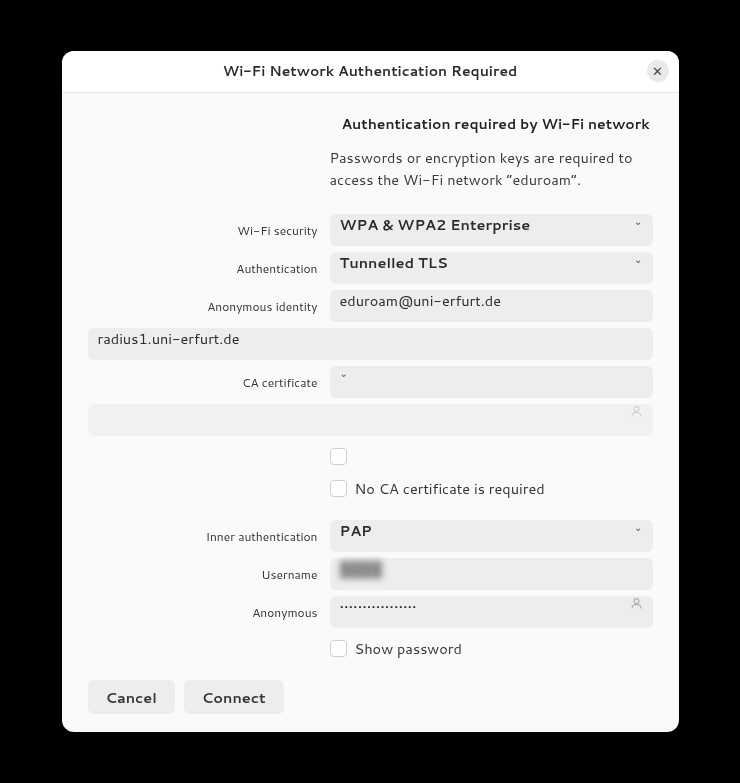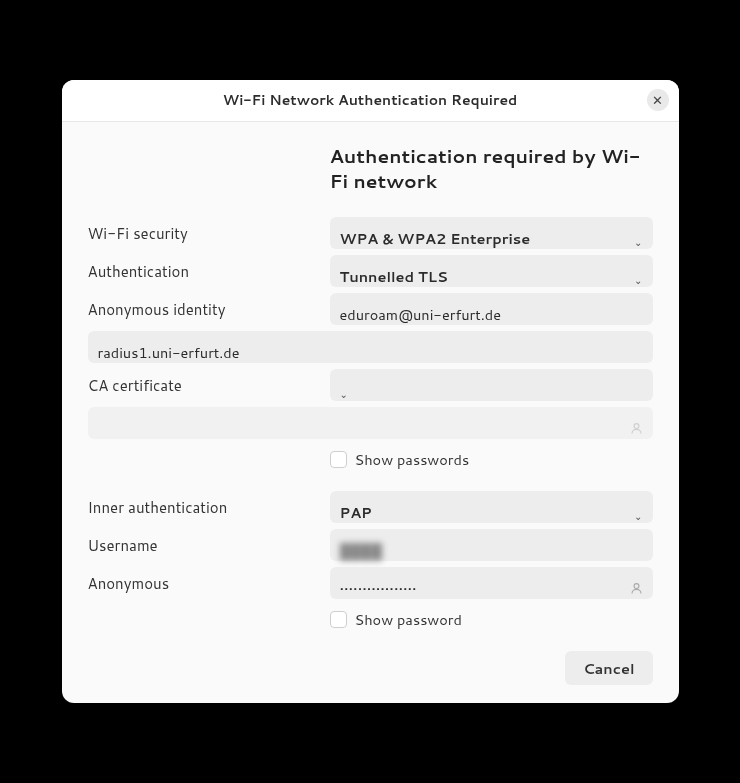--- a/index.html
+++ b/index.html
@@ -53,60 +53,61 @@
     cursor: pointer;
   }
   .content {
     padding: 22px 26px 18px 26px;
   }
   .header-block {
     margin-left: 242px;
     margin-bottom: 24px;
   }
   .heading {
-    font-size: 19px;
+    font-size: 14px;
     font-weight: 700;
     color: #222;
     line-height: 1.3;
-    margin: 0 0 14px 0;
+    margin: 0 0 14px 12px;
   }
   .subtext {
     font-size: 14.5px;
     color: #3a3a3a;
     line-height: 1.5;
   }
   .form-row {
     display: flex;
     align-items: center;
     margin-bottom: 6px;
     min-height: 32px;
   }
   .form-label {
     width: 242px;
+    text-align: right;
     padding-right: 12px;
-    font-size: 15px;
+    font-size: 12px;
     color: #333;
   }
   .form-label.disabled {
     color: #b4b4b4;
   }
   .form-field {
     flex: 1;
     display: flex;
   }
   .select, .text-input {
     flex: 1;
     height: 32px;
     border: none;
     border-radius: 6px;
     background: #ededed;
     font-size: 14.5px;
     padding: 0 10px;
     display: flex;
-    align-items: flex-end;
+    align-items: flex-start;
     position: relative;
     color: #2b2b2b;
   }
   .select {
     font-weight: 700;
     justify-content: space-between;
     cursor: pointer;
   }
   .select .chev {
     font-size: 10px;
@@ -147,21 +148,20 @@
     font-size: 14.5px;
     color: #333;
   }
   .blurred {
     filter: blur(3px);
     color: #888;
     letter-spacing: 0.5px;
   }
   .button-bar {
     display: flex;
-    justify-content: flex-end;
     gap: 9px;
     padding-top: 14px;
   }
   .btn {
     height: 34px;
     padding: 0 18px;
     border-radius: 6px;
     background: #ededed;
     font-size: 14.5px;
     font-weight: 700;
@@ -180,20 +180,21 @@
     <span class="title">Wi-Fi Network Authentication Required</span>
     <div class="close-btn">
       <span>✕</span>
     </div>
   </div>
 
   <div class="content">
 
     <div class="header-block">
       <div class="heading">Authentication required by Wi-Fi network</div>
+      <div class="subtext">Passwords or encryption keys are required to access the Wi-Fi network “eduroam”.</div>
     </div>
 
     <div class="form-row">
       <div class="form-label">Wi-Fi security</div>
       <div class="form-field">
         <div class="select">
           <span>WPA &amp; WPA2 Enterprise</span>
           <span class="chev">⌄</span>
         </div>
       </div>
@@ -244,23 +245,26 @@
                 <circle cx="8" cy="5" r="3" stroke="#cfcfcf" stroke-width="1.4"></circle>
                 <path d="M2.5 14c0-3 2.5-5 5.5-5s5.5 2 5.5 5" stroke="#cfcfcf" stroke-width="1.4"></path>
               </svg>
           </span>
         </div>
       </div>
     </div>
 
     <div class="check-row">
       <div class="checkbox"></div>
-      <span class="check-label">Show passwords</span>
-    </div>
-
+    </div>
+
+    <div class="check-row">
+      <div class="checkbox"></div>
+      <span class="check-label">No CA certificate is required</span>
+    </div>
 
     <div class="form-row" style="margin-top:18px;">
       <div class="form-label">Inner authentication</div>
       <div class="form-field">
         <div class="select">
           <span>PAP</span>
           <span class="chev">⌄</span>
         </div>
       </div>
     </div>
@@ -289,16 +293,17 @@
       </div>
     </div>
 
     <div class="check-row">
       <div class="checkbox"></div>
       <span class="check-label">Show password</span>
     </div>
 
     <div class="button-bar">
       <div class="btn">Cancel</div>
+      <div class="btn">Connect</div>
     </div>
 
   </div>
 </div>
 
 </body></html>

